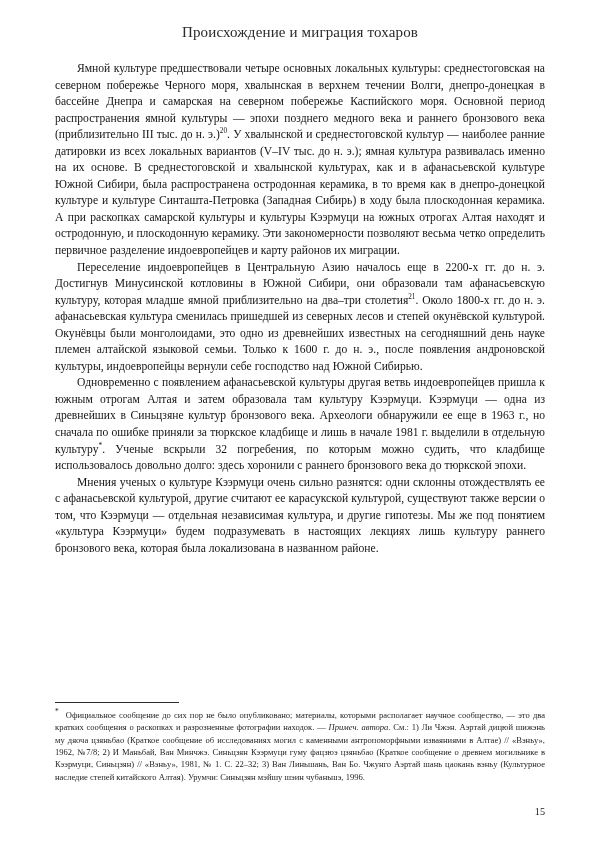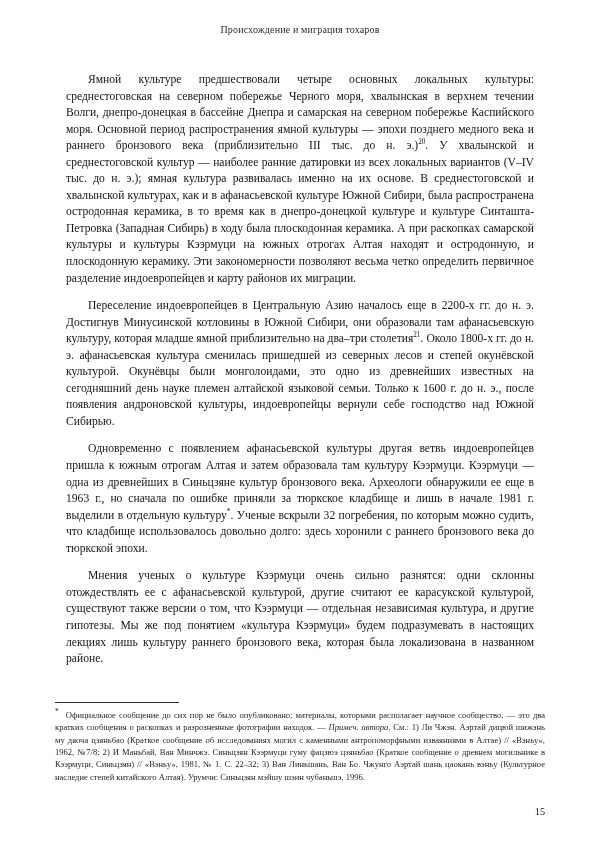--- a/index.html
+++ b/index.html
@@ -18,32 +18,32 @@
     background: #ffffff;
     overflow: hidden;
     box-sizing: border-box;
   }
   .running-head {
     position: absolute;
     top: 24px;
     left: 0;
     width: 600px;
     text-align: center;
-    font-size: 10px;
+    font-size: 15px;
     letter-spacing: 0.15px;
     color: #2a2a2a;
   }
   .body-col {
     position: absolute;
     left: 55px;
     top: 61px;
     width: 490px;
   }
   p.para {
-    margin: 11px;
+    margin: 0;
     font-size: 11.6px;
     line-height: 16.55px;
     text-align: justify;
     text-indent: 22px;
     color: #141414;
     hyphens: manual;
     word-spacing: 0.1px;
   }
   p.para + p.para {
     margin-top: 0px;

